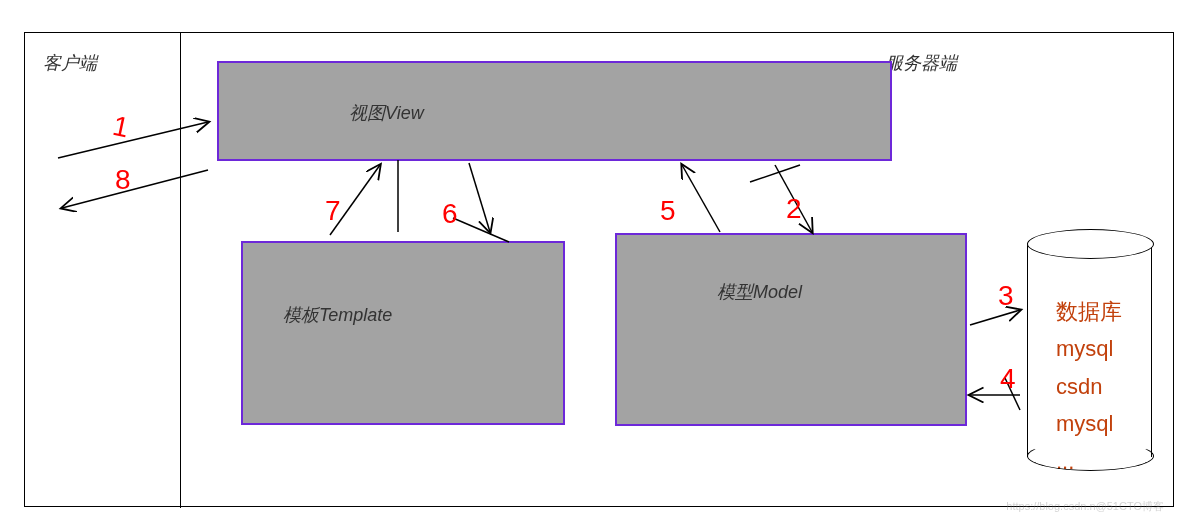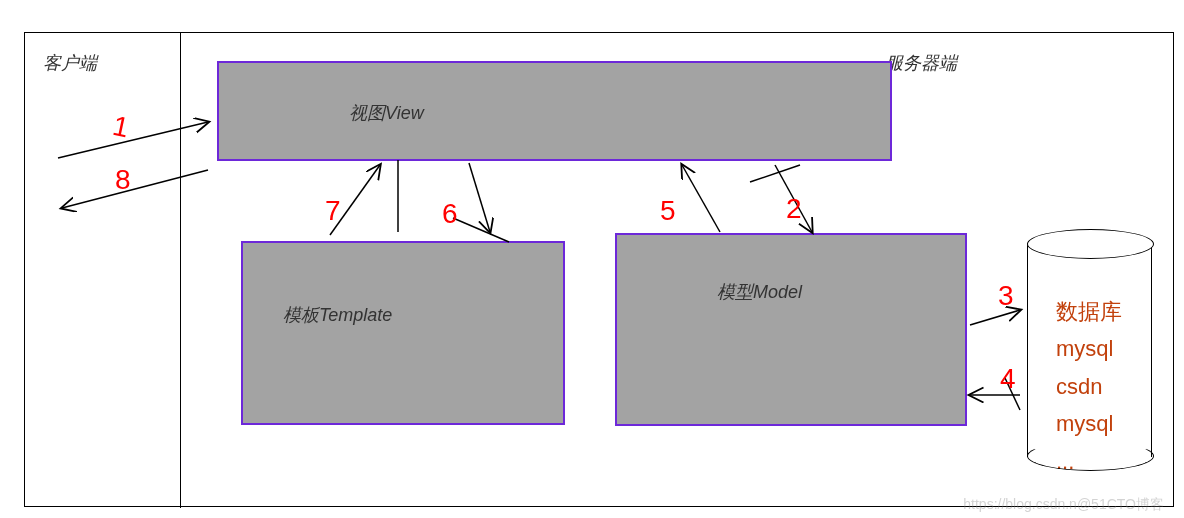--- a/index.html
+++ b/index.html
@@ -110,21 +110,21 @@
       position: absolute;
       font-family: cursive, "Comic Sans MS", sans-serif;
       font-size: 28px;
       color: #f00;
       font-weight: normal;
     }
     .watermark {
       position: absolute;
       right: 20px;
       bottom: 4px;
-      font-size: 14px;
+      font-size: 11px;
       color: rgba(128,128,128,0.35);
       font-family: sans-serif;
     }
   </style>
 </head>
 <body>
 
 <div class="container">
 
   <div class="divider"></div>

